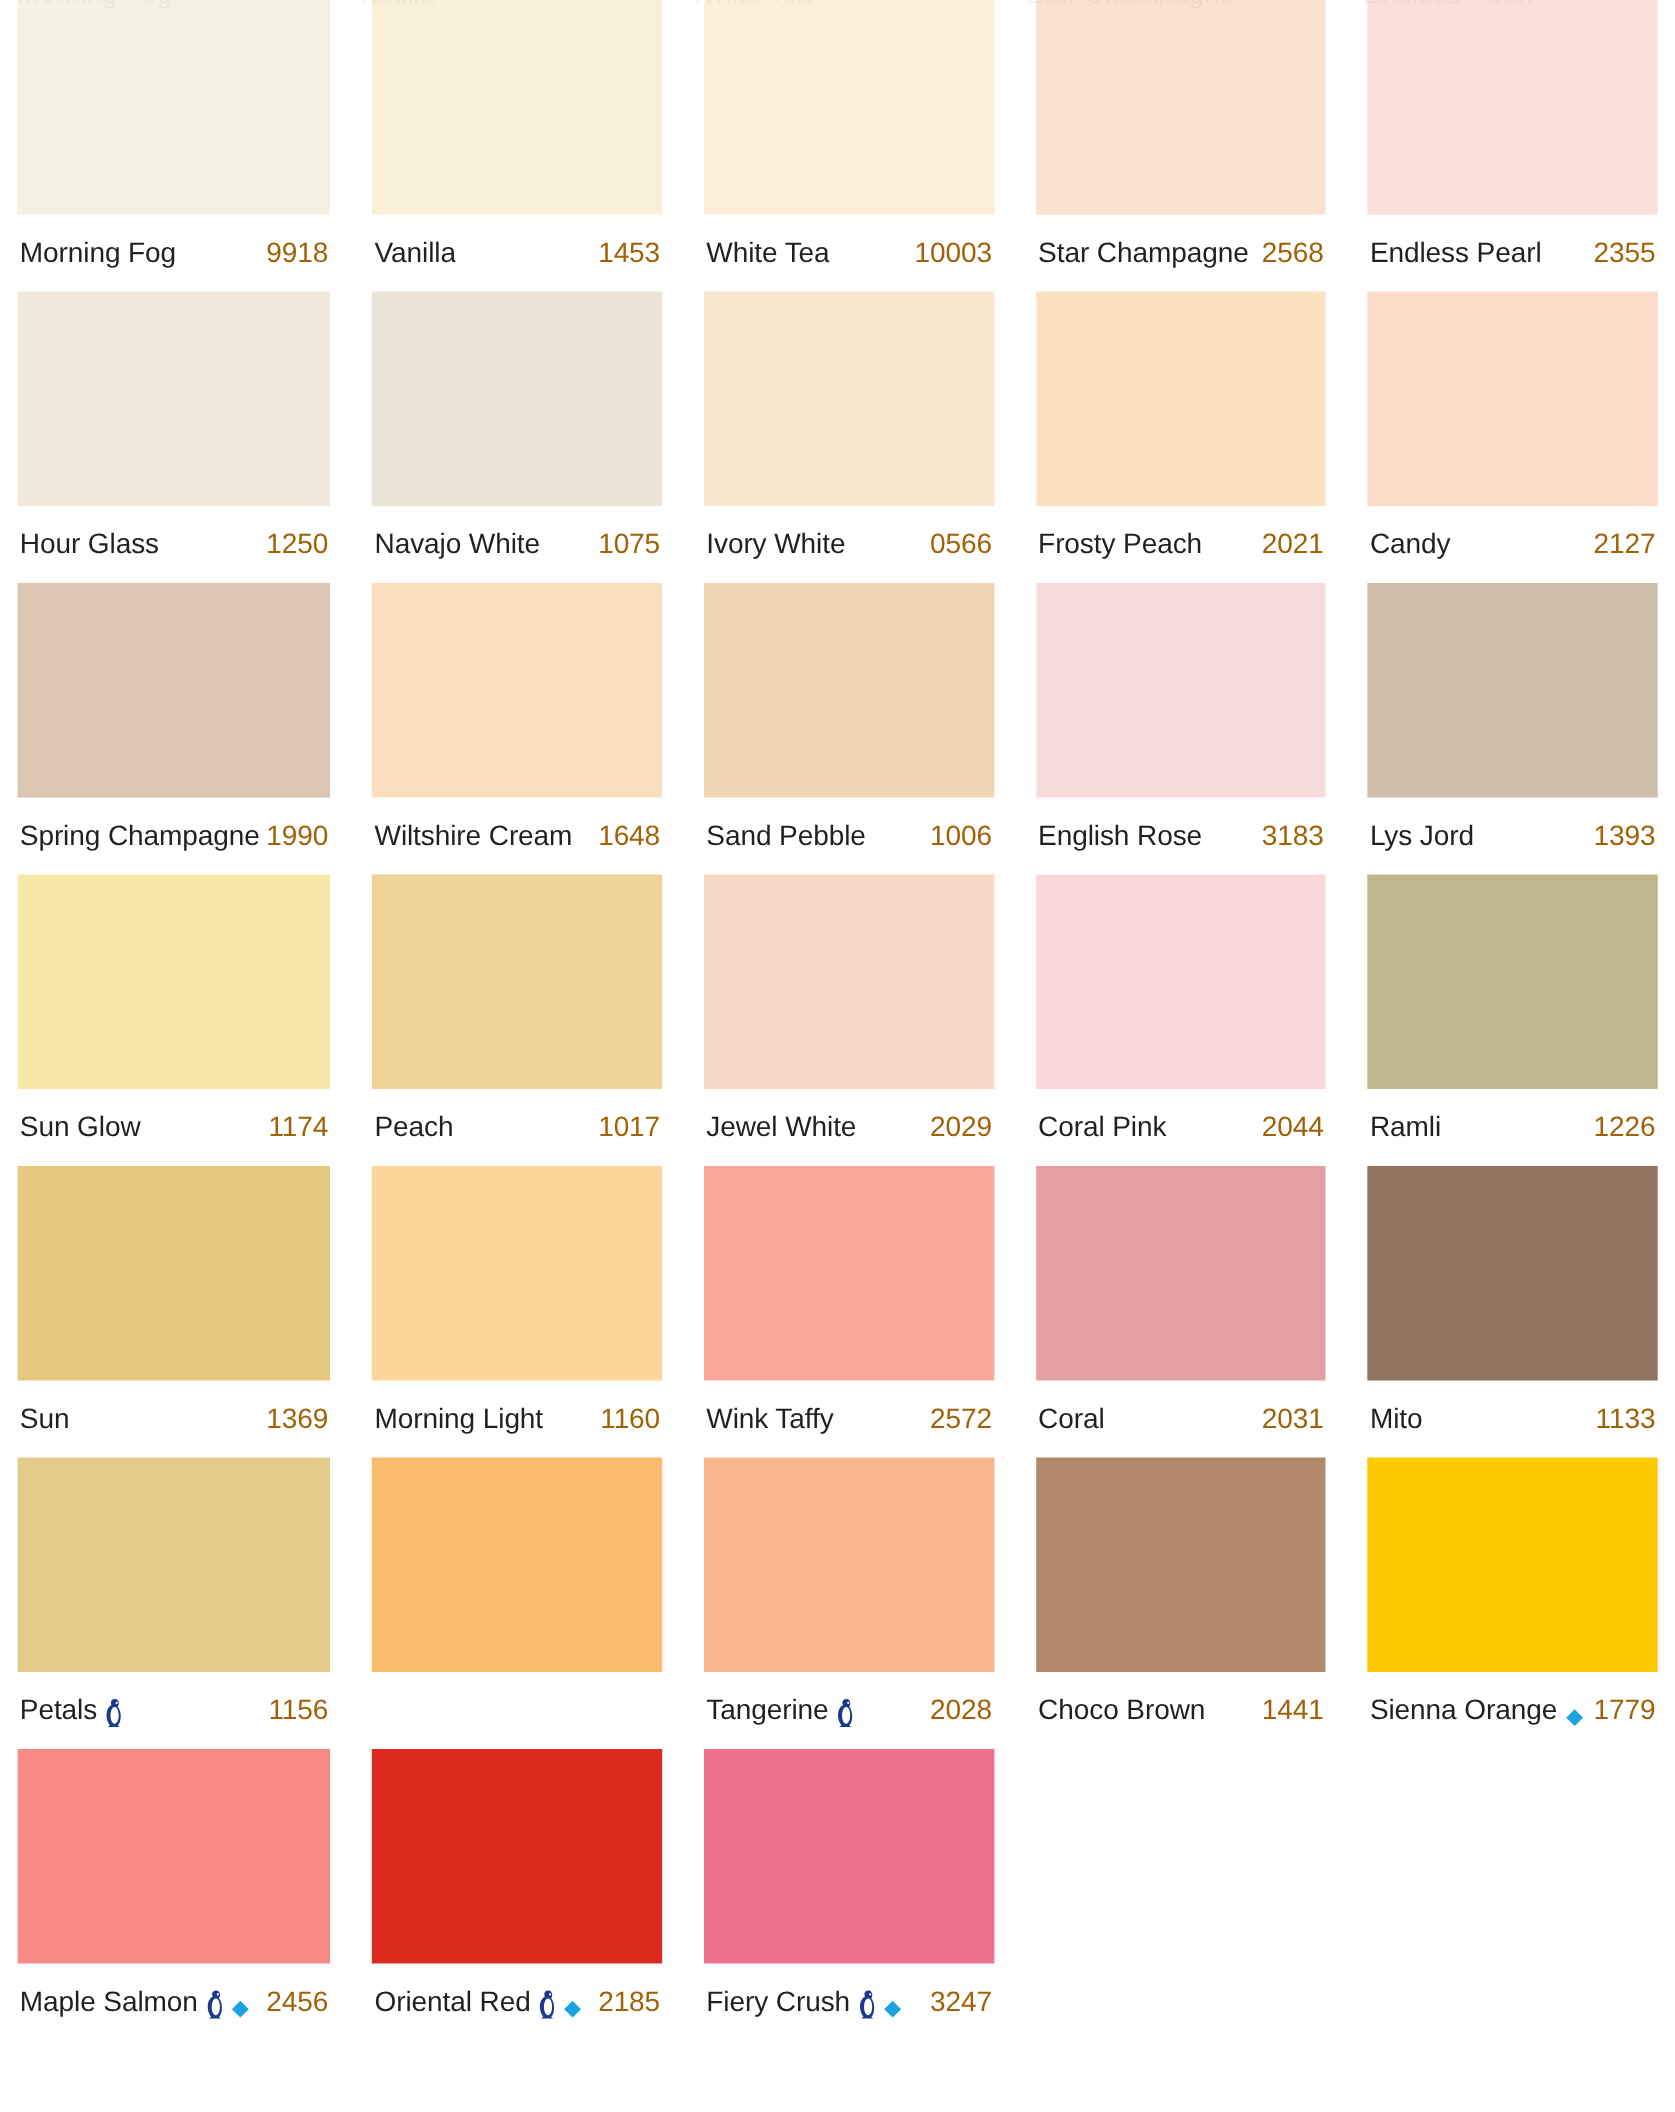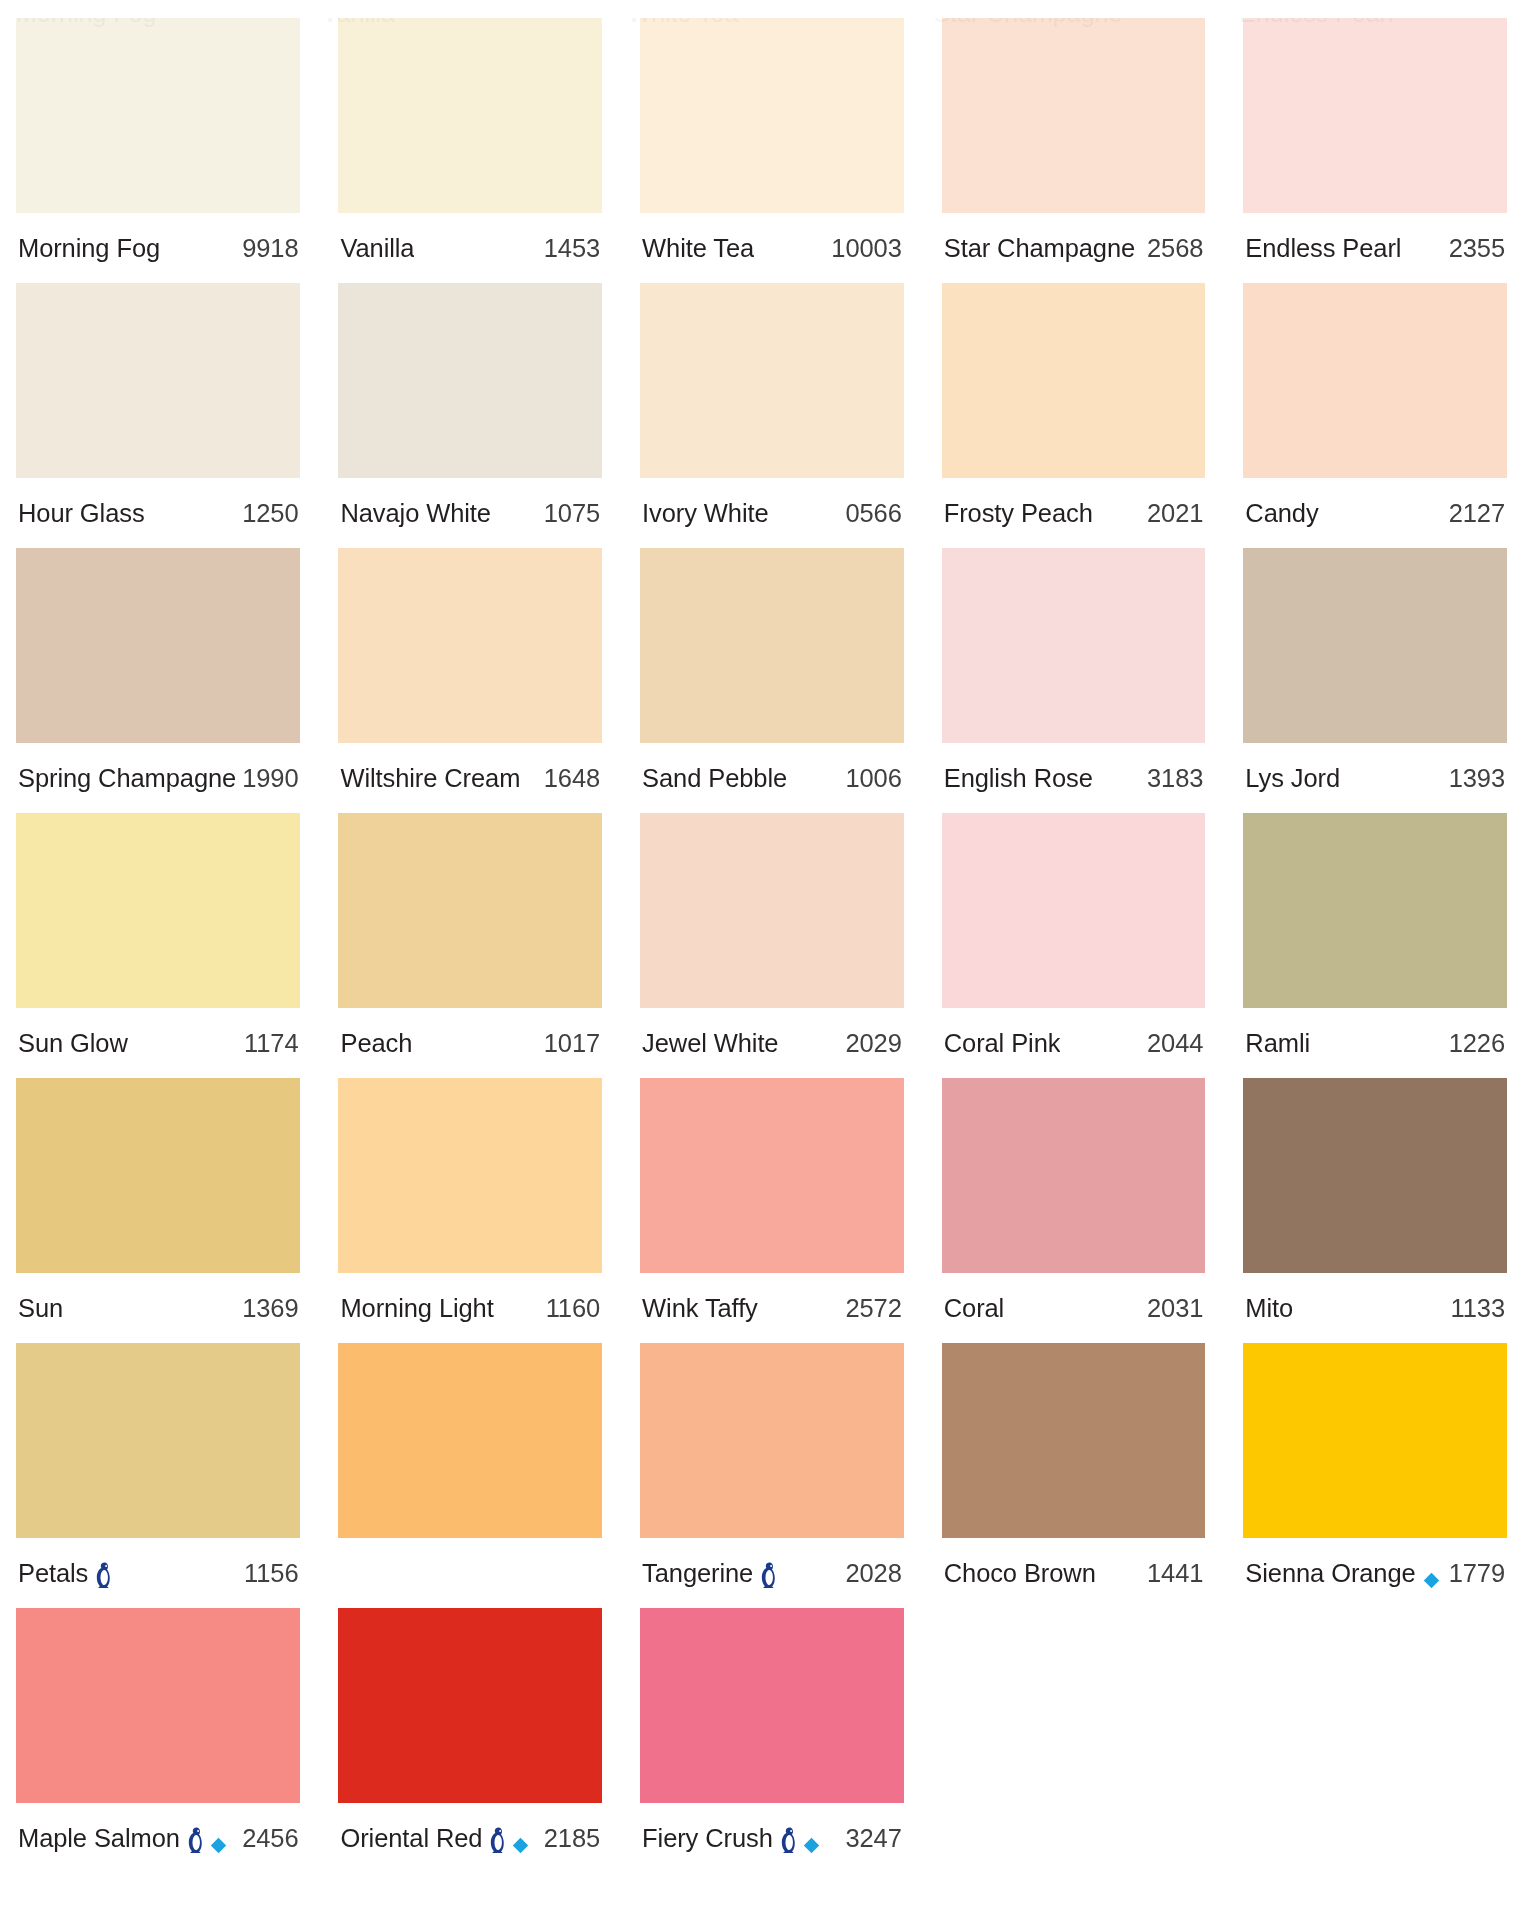--- a/index.html
+++ b/index.html
@@ -12,21 +12,20 @@
     height: 1920px;
     font-family: "Liberation Sans", sans-serif;
     overflow: hidden;
   }
   #chart {
     position: relative;
     width: 1523px;
     height: 1404px;
     box-sizing: border-box;
     padding: 0 16px;
-    margin-top: 18px;
   }
   .grid {
     display: grid;
     grid-template-columns: repeat(5, 1fr);
     column-gap: 38px;
     row-gap: 0;
     width: 100%;
   }
   .cell {
     display: flex;
@@ -51,21 +50,21 @@
     font-size: 25.5px;
     color: #231f20;
     letter-spacing: -0.1px;
     display: flex;
     align-items: center;
     gap: 7px;
     overflow: hidden;
   }
   .ccode {
     font-size: 25.5px;
-    color: #404040;
+    color: #a16207;
     letter-spacing: -0.1px;
     padding-left: 6px;
   }
   .badges {
     display: inline-flex;
     align-items: center;
     gap: 6px;
   }
   .peng-icon {
     display: inline-block;

